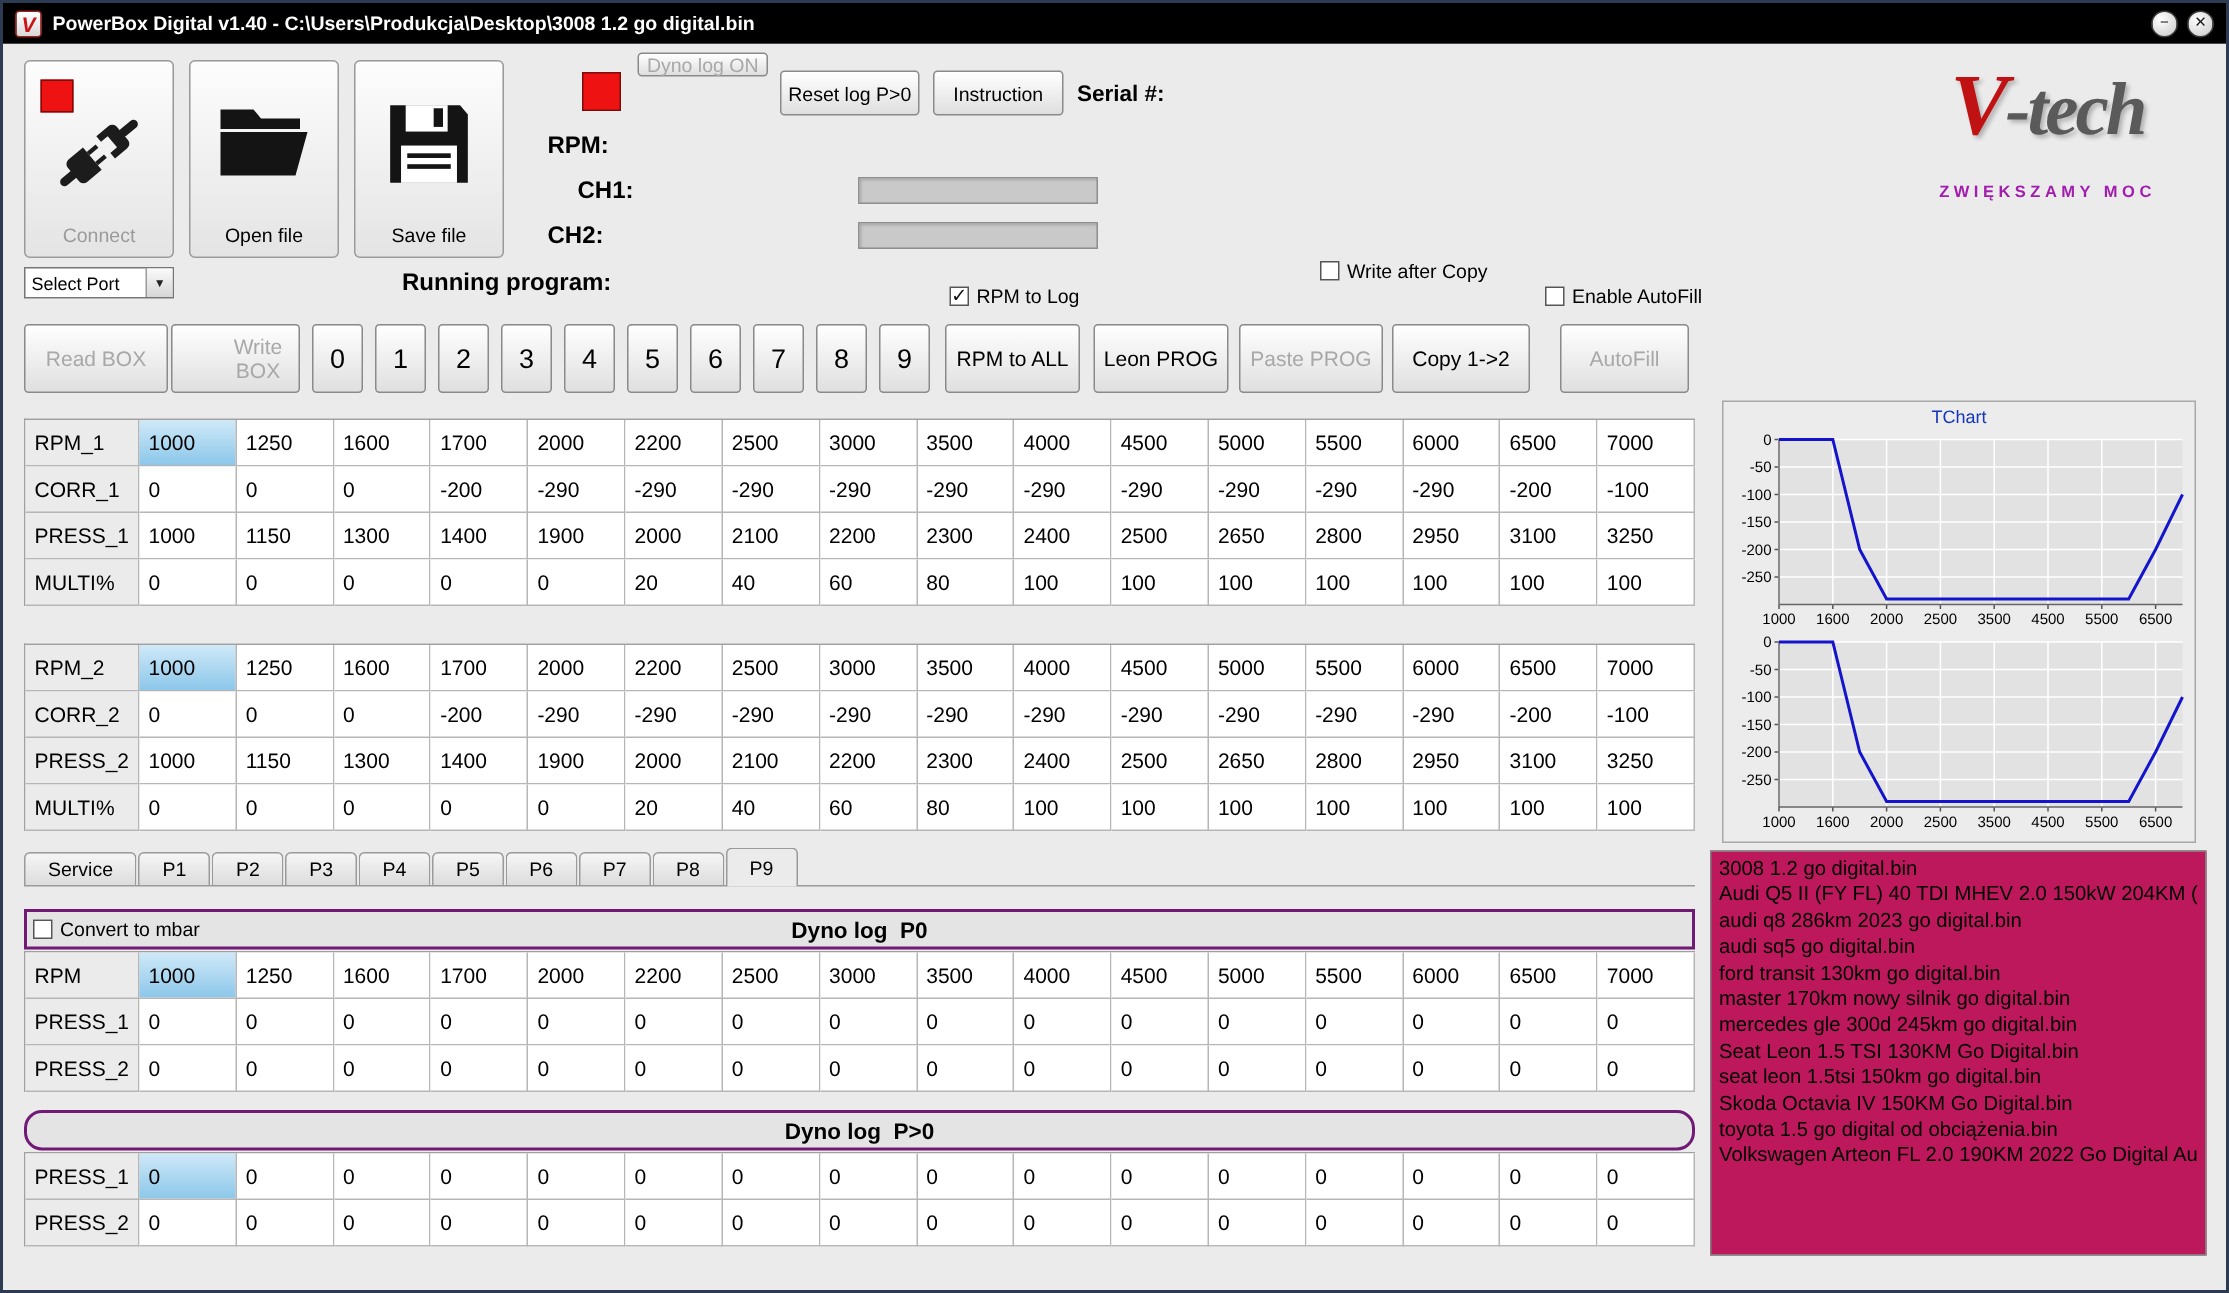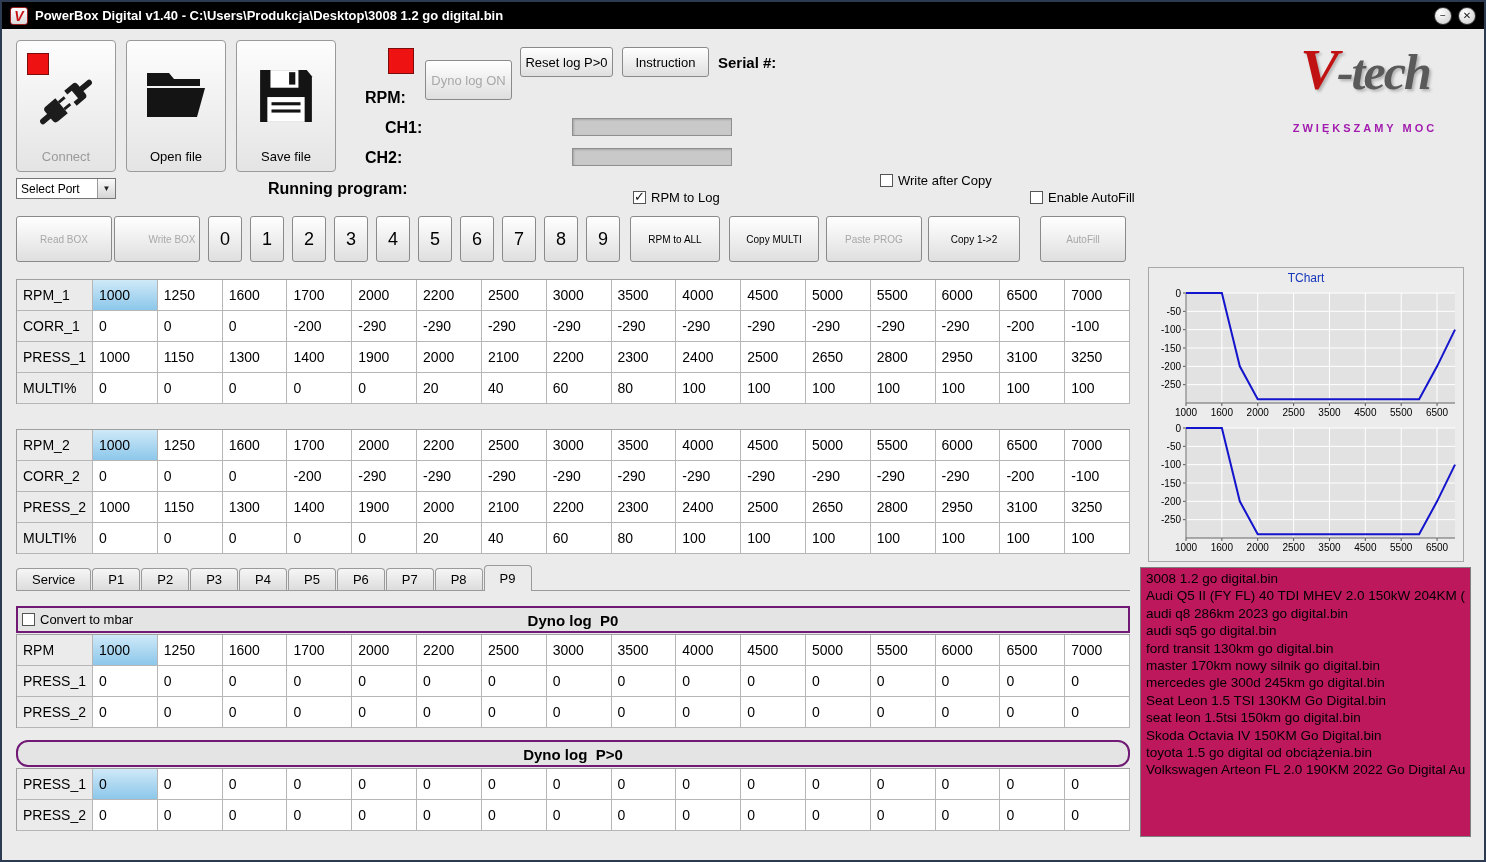--- a/index.html
+++ b/index.html
@@ -22,21 +22,21 @@
   .bigbtn{position:absolute;width:100px;height:132px;background:linear-gradient(#fdfdfd,#e4e4e4);
     border:1px solid #9a9a9a;border-radius:4px;}
   .bigbtn .lbl{position:absolute;bottom:7px;width:100%;text-align:center;font-size:13px;color:#000;}
   .bigbtn .lbl.dim{color:#9b9b9b;}
   .bigbtn .art{position:absolute;left:0;right:0;top:26px;display:flex;justify-content:center;}
   .indicator{position:absolute;background:#ee1212;border:1px solid #7c0d0d;}
 
   .btn{position:absolute;background:linear-gradient(#ffffff,#dfdfdf);border:1px solid #8a8a8a;border-radius:3px;
     font-size:13px;color:#000;text-align:center;font-family:inherit;display:flex;align-items:center;justify-content:center;}
   .btn.disabled{color:#a8a8a8;}
-  .btn.action{height:46px;font-size:10px;}
+  .btn.action{height:46px;font-size:14px;}
   .digits{position:absolute;left:206px;top:214px;display:flex;gap:8px;}
   .digits .btn{position:static;width:34px;height:46px;font-size:18px;}
 
   .field-label{position:absolute;font-size:16px;font-weight:bold;color:#000;white-space:nowrap;}
   .small-label{position:absolute;font-size:15px;font-weight:bold;color:#000;white-space:nowrap;}
   .pbar{position:absolute;width:160px;height:18px;background:#c9c9c9;border:1px solid #8f8f8f;box-shadow:inset 1px 1px 2px rgba(0,0,0,.18);}
 
   .select{position:absolute;left:14px;top:176px;width:100px;height:21px;background:#fff;border:1px solid #767676;
     display:flex;align-items:center;font-size:12px;}
   .select .value{flex:1;padding-left:4px;overflow:hidden;white-space:nowrap;}
@@ -130,21 +130,21 @@
         <rect x="31" y="5" width="6" height="12" fill="#141414"></rect>
         <rect x="10" y="29" width="36" height="24" fill="#ffffff"></rect>
         <rect x="14" y="34" width="28" height="3" fill="#141414"></rect>
         <rect x="14" y="41" width="28" height="3" fill="#141414"></rect>
       </svg>
     </div>
     <div class="lbl">Save file</div>
   </div>
 
   <div class="indicator" style="left:386px;top:46px;width:26px;height:26px;"></div>
-  <div class="btn disabled" style="left:423px;top:58px;width:87px;height:40px;">Dyno log ON</div>
+  <div class="btn disabled" style="left:423px;top:33px;width:87px;height:16px;">Dyno log ON</div>
   <div class="btn" style="left:518px;top:45px;width:93px;height:30px;">Reset log P&gt;0</div>
   <div class="btn" style="left:620px;top:45px;width:87px;height:30px;">Instruction</div>
   <div class="small-label" style="left:716px;top:52px;">Serial #:</div>
 
   <div class="field-label" style="left:363px;top:87px;">RPM:</div>
   <div class="field-label" style="left:363px;top:117px;margin-left:20px;">CH1:</div>
   <div class="field-label" style="left:363px;top:147px;">CH2:</div>
   <div class="pbar" style="left:570px;top:116px;"></div>
   <div class="pbar" style="left:570px;top:146px;"></div>
   <div class="field-label" style="left:266px;top:178px;">Running program:</div>
@@ -182,21 +182,21 @@
       <div class="btn" style="position: static; width: 34px; height: 46px; font-size: 18px;">2</div>
       <div class="btn" style="position: static; width: 34px; height: 46px; font-size: 18px;">3</div>
       <div class="btn" style="position: static; width: 34px; height: 46px; font-size: 18px;">4</div>
       <div class="btn" style="position: static; width: 34px; height: 46px; font-size: 18px;">5</div>
       <div class="btn" style="position: static; width: 34px; height: 46px; font-size: 18px;">6</div>
       <div class="btn" style="position: static; width: 34px; height: 46px; font-size: 18px;">7</div>
       <div class="btn" style="position: static; width: 34px; height: 46px; font-size: 18px;">8</div>
       <div class="btn" style="position: static; width: 34px; height: 46px; font-size: 18px;">9</div>
     </div>
   <div class="btn action" style="left:628px;top:214px;width:90px;">RPM to ALL</div>
-  <div class="btn action" style="left:727px;top:214px;width:90px;">Copy MULTI</div>
+  <div class="btn action" style="left:727px;top:214px;width:90px;">Leon PROG</div>
   <div class="btn action disabled" style="left:824px;top:214px;width:96px;">Paste PROG</div>
   <div class="btn action" style="left:926px;top:214px;width:92px;">Copy 1-&gt;2</div>
   <div class="btn action disabled" style="left:1038px;top:214px;width:86px;">AutoFill</div>
 
   <div class="gtable" style="top:277px;">
       <div class="cell label">RPM_1</div>
       <div class="cell val sel">1000</div>
       <div class="cell val">1250</div>
       <div class="cell val">1600</div>
       <div class="cell val">1700</div>

